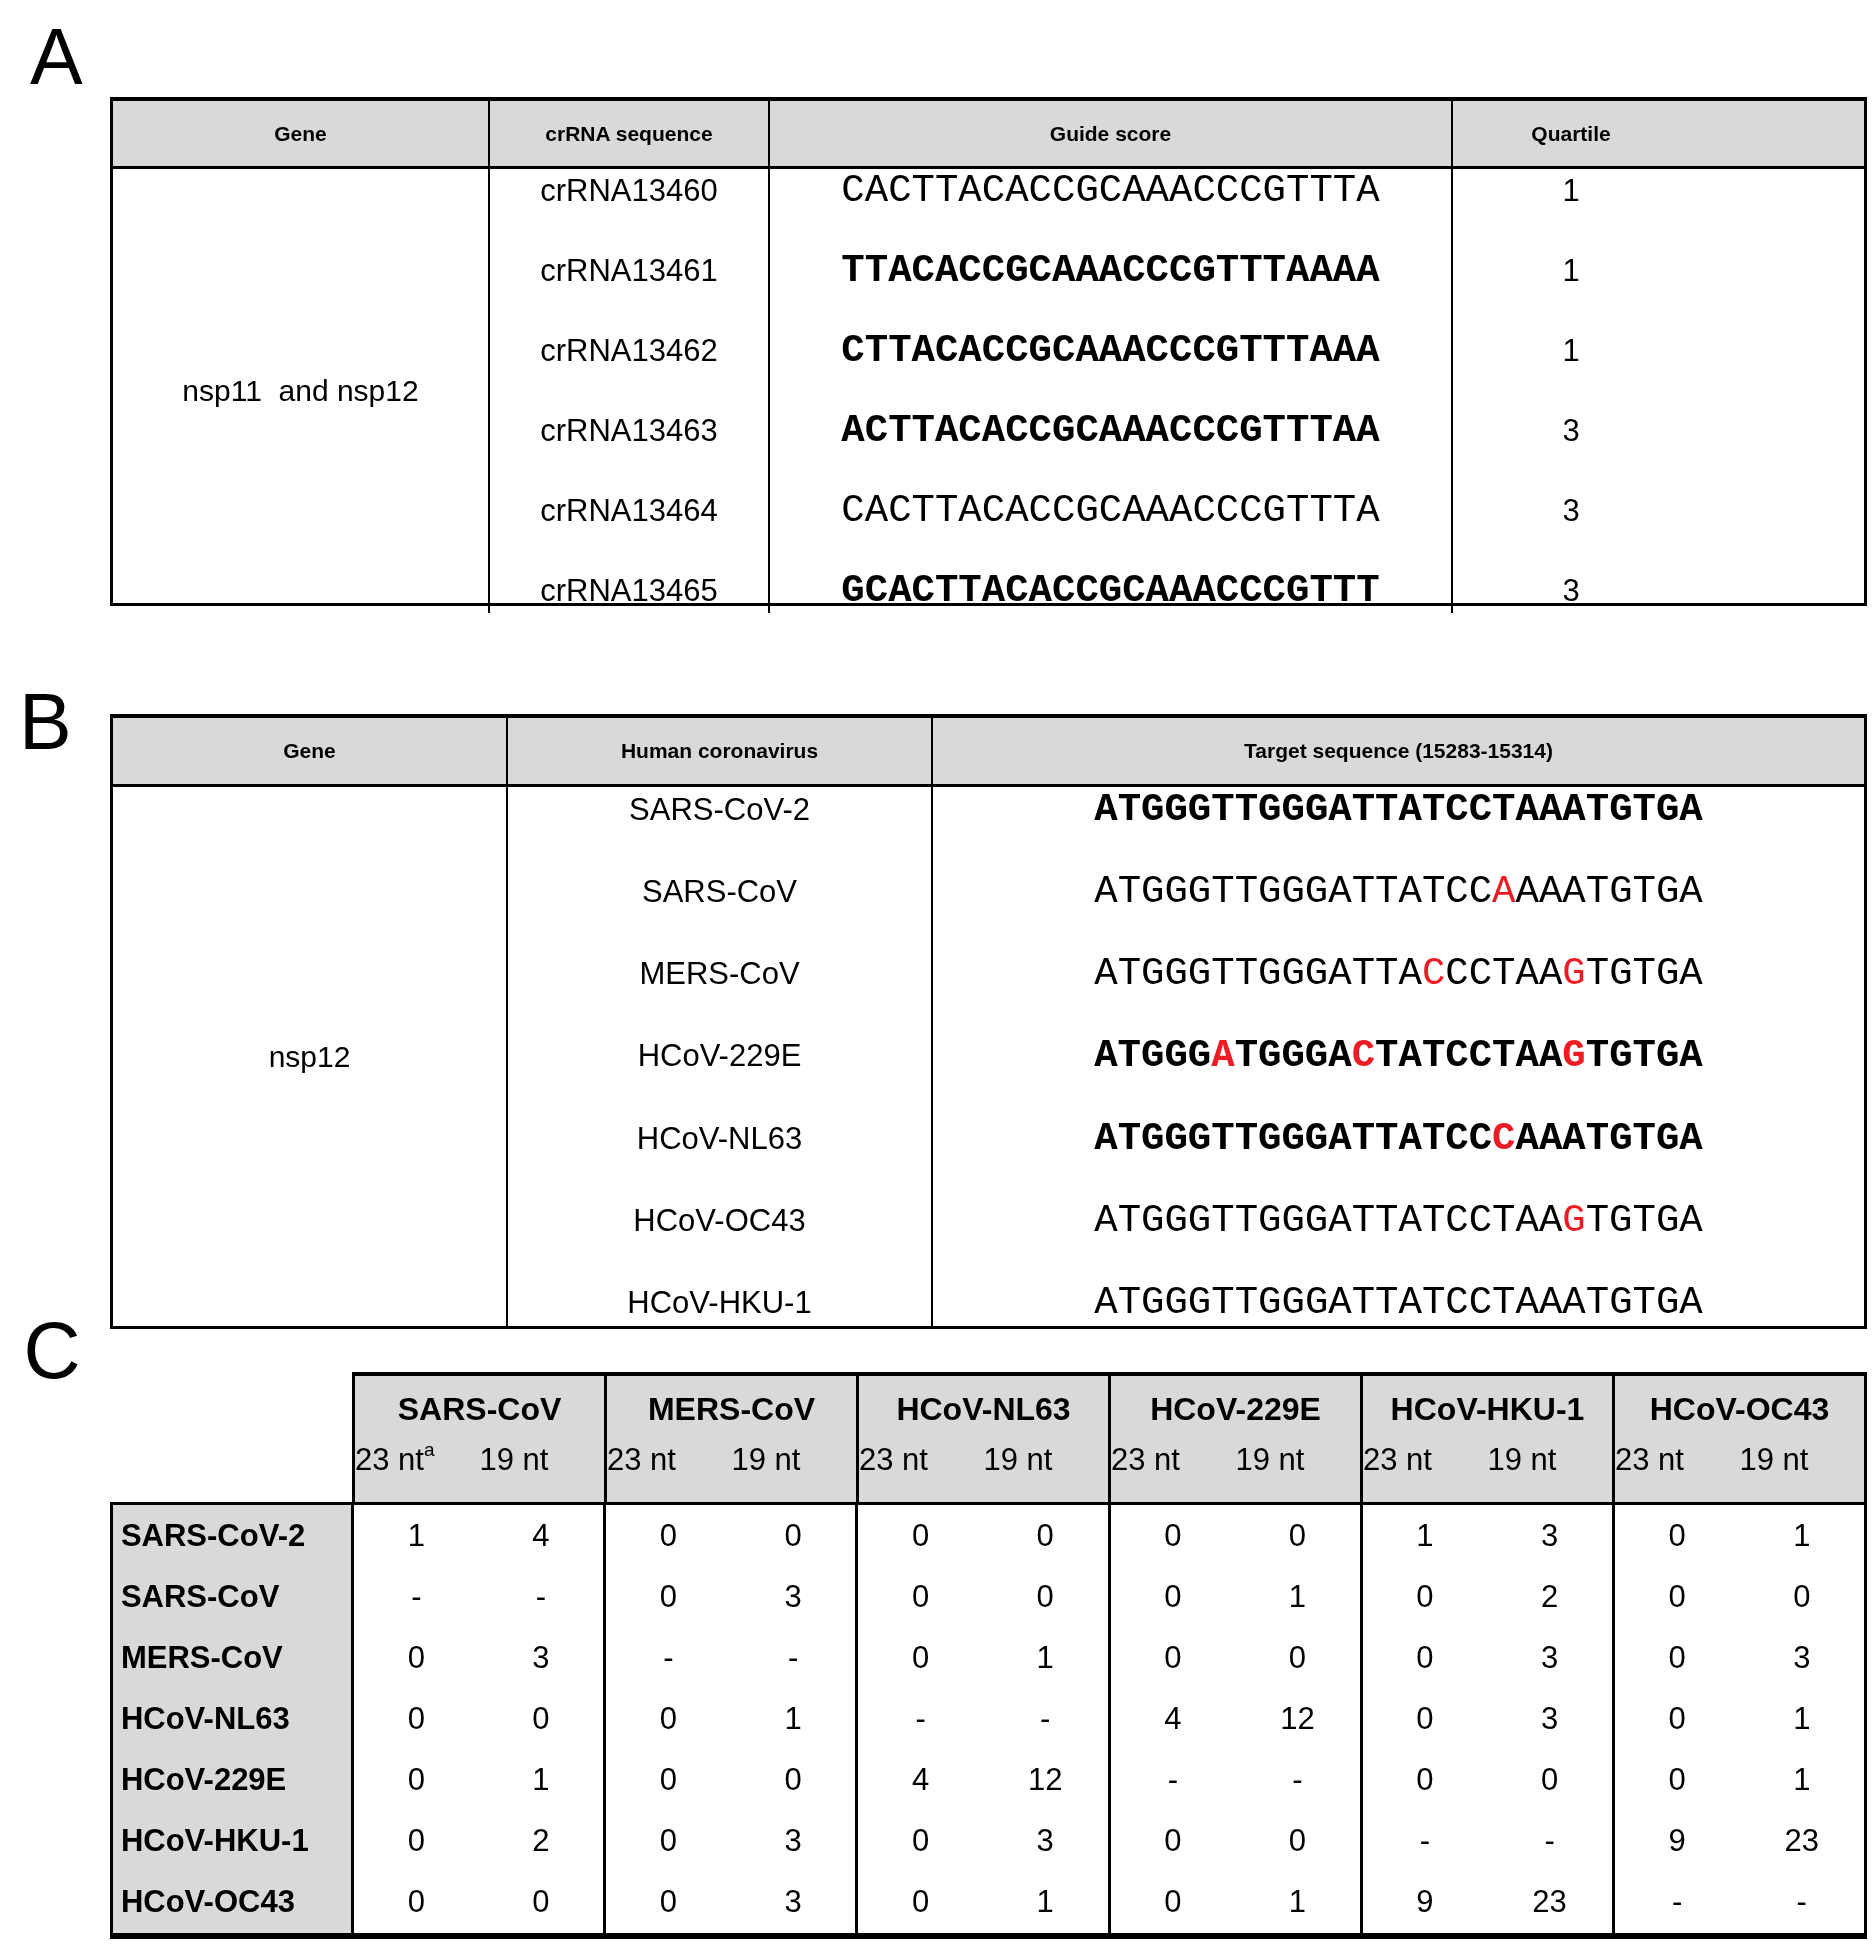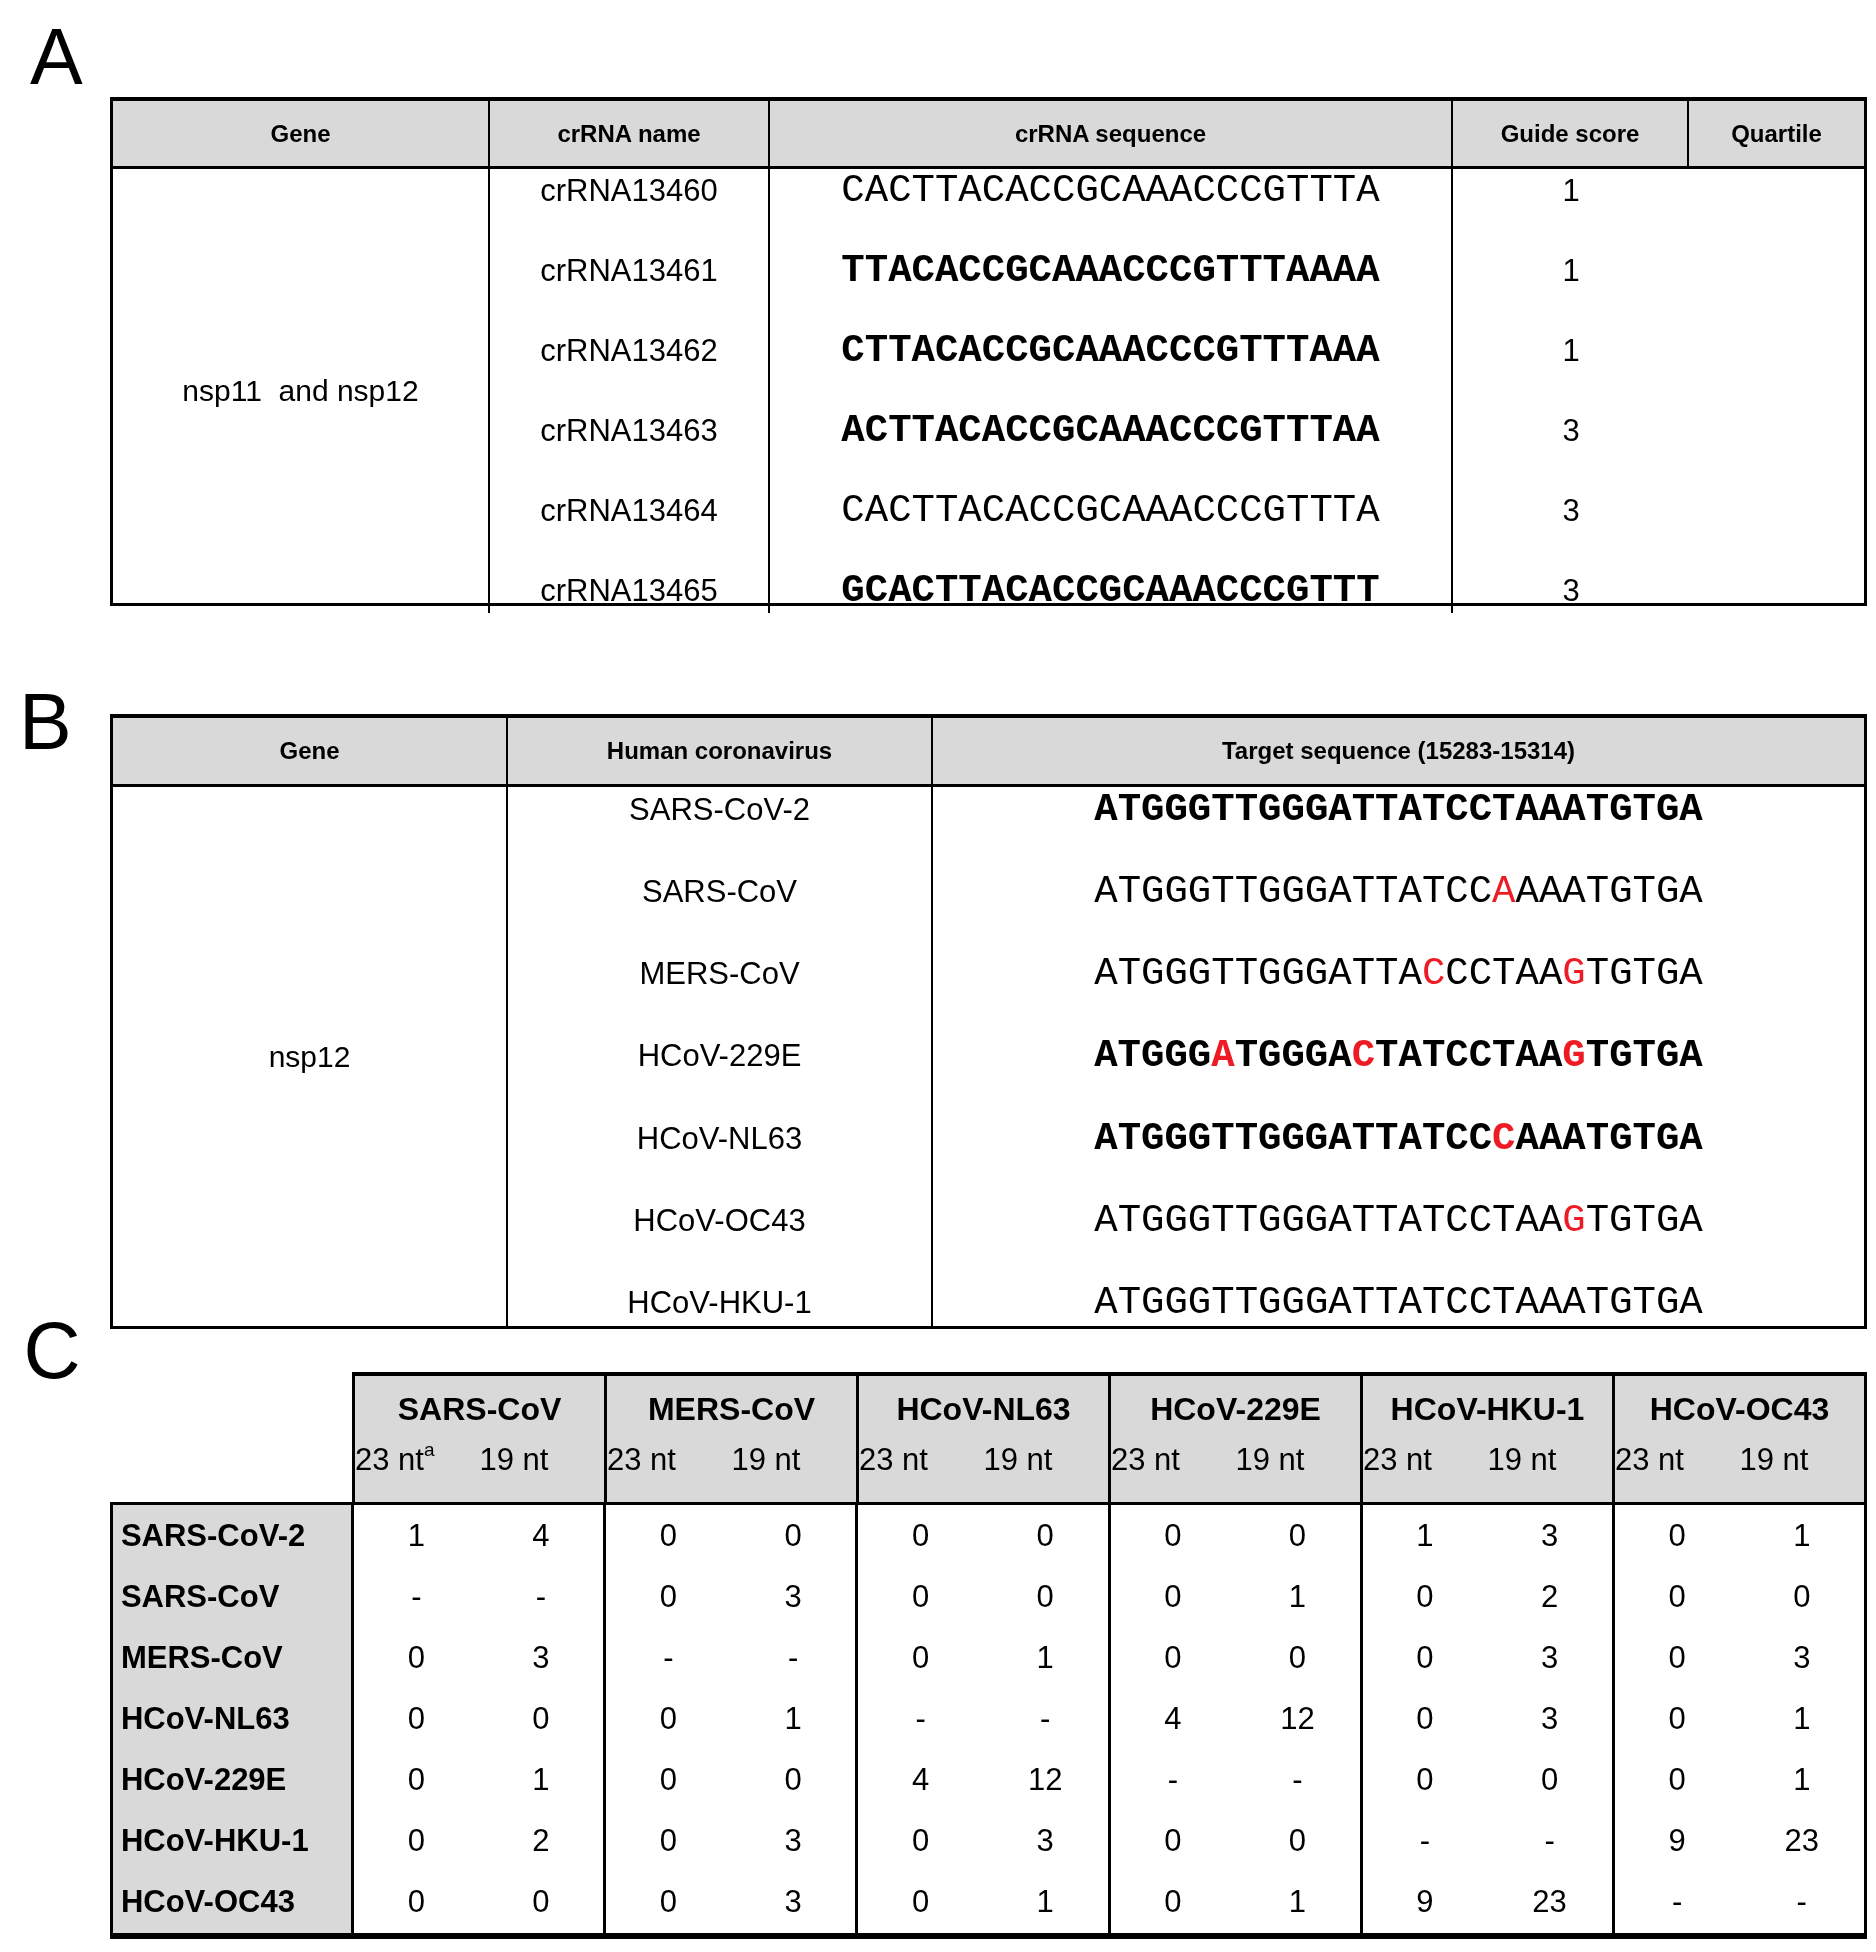--- a/index.html
+++ b/index.html
@@ -7,21 +7,21 @@
        --hdr-bg:#d9d9d9;--red:#ed1c24;--bd:#000;}
   *{box-sizing:border-box;}
   .panel-label{position:absolute;font-size:79px;line-height:1;font-weight:400;}
   #labelA{left:30px;top:17.3px;}
   #labelB{left:19px;top:682px;}
   #labelC{left:23.6px;top:1311px;}
 
   
   .tbl{position:absolute;border:3.1px solid var(--bd);border-top:4.7px solid var(--bd);background:#fff;}
   .hdr-row{background:var(--hdr-bg);border-bottom:3.1px solid var(--bd);display:grid;}
-  .hdr-cell{display:flex;align-items:center;justify-content:center;font-weight:bold;font-size:24px;border-right:2.4px solid var(--bd);}
+  .hdr-cell{display:flex;align-items:center;justify-content:center;font-weight:bold;font-size:21px;border-right:2.4px solid var(--bd);}
   .hdr-cell:last-child{border-right:none;}
   .body-row{display:grid;}
   .bcol{display:flex;flex-direction:column;border-right:2.4px solid var(--bd);gap:36px;}
   .bcol:last-child{border-right:none;}
   .cell{flex:1;display:flex;align-items:center;justify-content:center;font-size:31px;}
   .gene-col{justify-content:center;align-items:center;font-size:30px;white-space:pre;}
   .seq{font-family:"Liberation Mono","DejaVu Sans Mono",monospace;font-size:39px;letter-spacing:0;}
   .seq.bold{font-weight:bold;}
   .red{color:var(--red);}
 
@@ -54,21 +54,20 @@
   .tc-row span{flex:1;display:flex;align-items:center;justify-content:center;font-size:31px;}
 </style>
 </head>
 <body style="--hdr-bg: #d9d9d9; --red: #ed1c24; --bd: #000000;">
 
 <div class="panel-label" id="labelA">A</div>
 
 <div class="tbl" id="tableA">
   <div class="hdr-row">
     <div class="hdr-cell">Gene</div>
-    <div class="hdr-cell">crRNA name</div>
     <div class="hdr-cell">crRNA sequence</div>
     <div class="hdr-cell">Guide score</div>
     <div class="hdr-cell">Quartile</div>
   </div>
   <div class="body-row">
     <div class="bcol gene-col">nsp11  and nsp12</div>
     <div class="bcol" id="tA-names">
         <div class="cell">crRNA13460</div>
         <div class="cell">crRNA13461</div>
         <div class="cell">crRNA13462</div>

